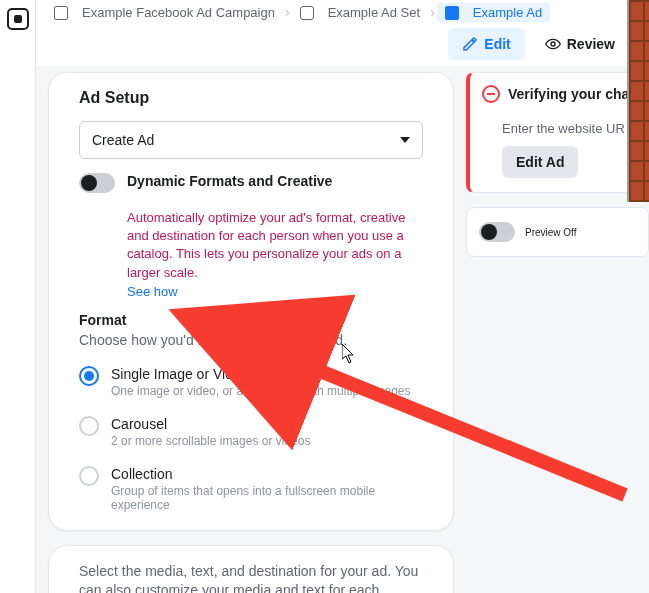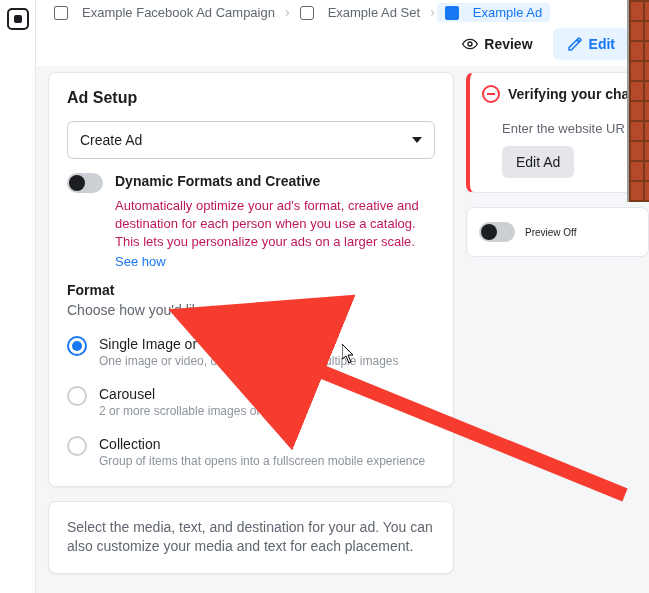--- a/index.html
+++ b/index.html
@@ -79,22 +79,22 @@
 
   .main {
     position: absolute;
     left: 48px;
     top: 72px;
     width: 406px;
   }
   .card {
     background: #fff;
     border: 1px solid #e4e6eb;
-    border-radius: 8px;
-    padding: 16px 18px;
+    border-radius: 19px;
+    padding: 16px 30px;
     margin-bottom: 14px;
     box-shadow: 0 1px 2px rgba(0,0,0,0.05);
   }
   .card h2 {
     font-size: 16px;
     font-weight: 700;
     margin-bottom: 14px;
   }
   .select-row {
     border: 1px solid #ccd0d5;
@@ -127,21 +127,21 @@
     cursor: pointer;
   }
   .toggle .knob {
     width: 16px; height: 16px;
     background: #1c1e21;
     border-radius: 50%;
     position: absolute;
     left: 2px; top: 2px;
   }
   .toggle-body { flex: 1; }
-  .toggle-title { font-size: 14px; font-weight: 700; margin-bottom: 8px; }
+  .toggle-title { font-size: 14px; font-weight: 700; margin-bottom: 20px; }
   .toggle-desc { font-size: 13px; color: #be185d; line-height: 1.4; }
   .link { color: #1877f2; cursor: pointer; font-size: 13px; }
   .section-label { font-size: 14px; font-weight: 700; margin-bottom: 4px; }
   .section-sub { font-size: 14px; color: #606770; margin-bottom: 12px; }
   .radio-row {
     display: flex;
     gap: 12px;
     padding: 6px 0 12px 0;
     cursor: pointer;
   }
@@ -205,21 +205,21 @@
     background: #fa383e;
   }
   .verify-sub { font-size: 13px; color: #606770; margin-left: 20px; white-space: nowrap; margin-bottom: 10px; }
   .verify-btn {
     margin-left: 20px;
     background: #e4e6eb;
     border: none;
     border-radius: 6px;
     padding: 8px 14px;
     font-size: 14px;
-    font-weight: 400;
+    font-weight: 700;
     color: #1c1e21;
     cursor: pointer;
   }
   .preview-card {
     background: #fff;
     border: 1px solid #e4e6eb;
     border-radius: 8px;
     padding: 14px 12px;
     display: flex;
     align-items: center;
@@ -279,32 +279,32 @@
       <span class="bc-icon" style="border-radius:3px;"></span>
       <span>Example Ad Set</span>
     </div>
     <span class="bc-sep">›</span>
     <div class="bc-item active">
       <span class="bc-icon" style="background:#1877f2;border-color:#1877f2;"></span>
       <span>Example Ad</span>
     </div>
   </div>
   <div class="topbar-actions">
+    <button class="action-btn edit">
+      <svg class="action-icon" viewBox="0 0 24 24" fill="none" stroke="#1877f2" stroke-width="2.2">
+          <path d="M3 17.5V21h3.5L18 9.5 14.5 6 3 17.5zM15.5 5 19 8.5l1.7-1.7a1 1 0 0 0 0-1.4L18.6 3.3a1 1 0 0 0-1.4 0L15.5 5z"></path>
+        </svg>
+      <span>Edit</span>
+    </button>
     <button class="action-btn review">
       <svg class="action-icon" viewBox="0 0 24 24" fill="none" stroke="#1c1e21" stroke-width="2">
           <path d="M1 12s4-7 11-7 11 7 11 7-4 7-11 7S1 12 1 12z"></path>
           <circle cx="12" cy="12" r="3"></circle>
         </svg>
       <span>Review</span>
-    </button>
-    <button class="action-btn edit">
-      <svg class="action-icon" viewBox="0 0 24 24" fill="none" stroke="#1877f2" stroke-width="2.2">
-          <path d="M3 17.5V21h3.5L18 9.5 14.5 6 3 17.5zM15.5 5 19 8.5l1.7-1.7a1 1 0 0 0 0-1.4L18.6 3.3a1 1 0 0 0-1.4 0L15.5 5z"></path>
-        </svg>
-      <span>Edit</span>
     </button>
   </div>
 </div>
 
 <div class="main">
   <div class="card">
     <h2>Ad Setup</h2>
 
     <div class="select-row">
       <span>Create Ad</span>

